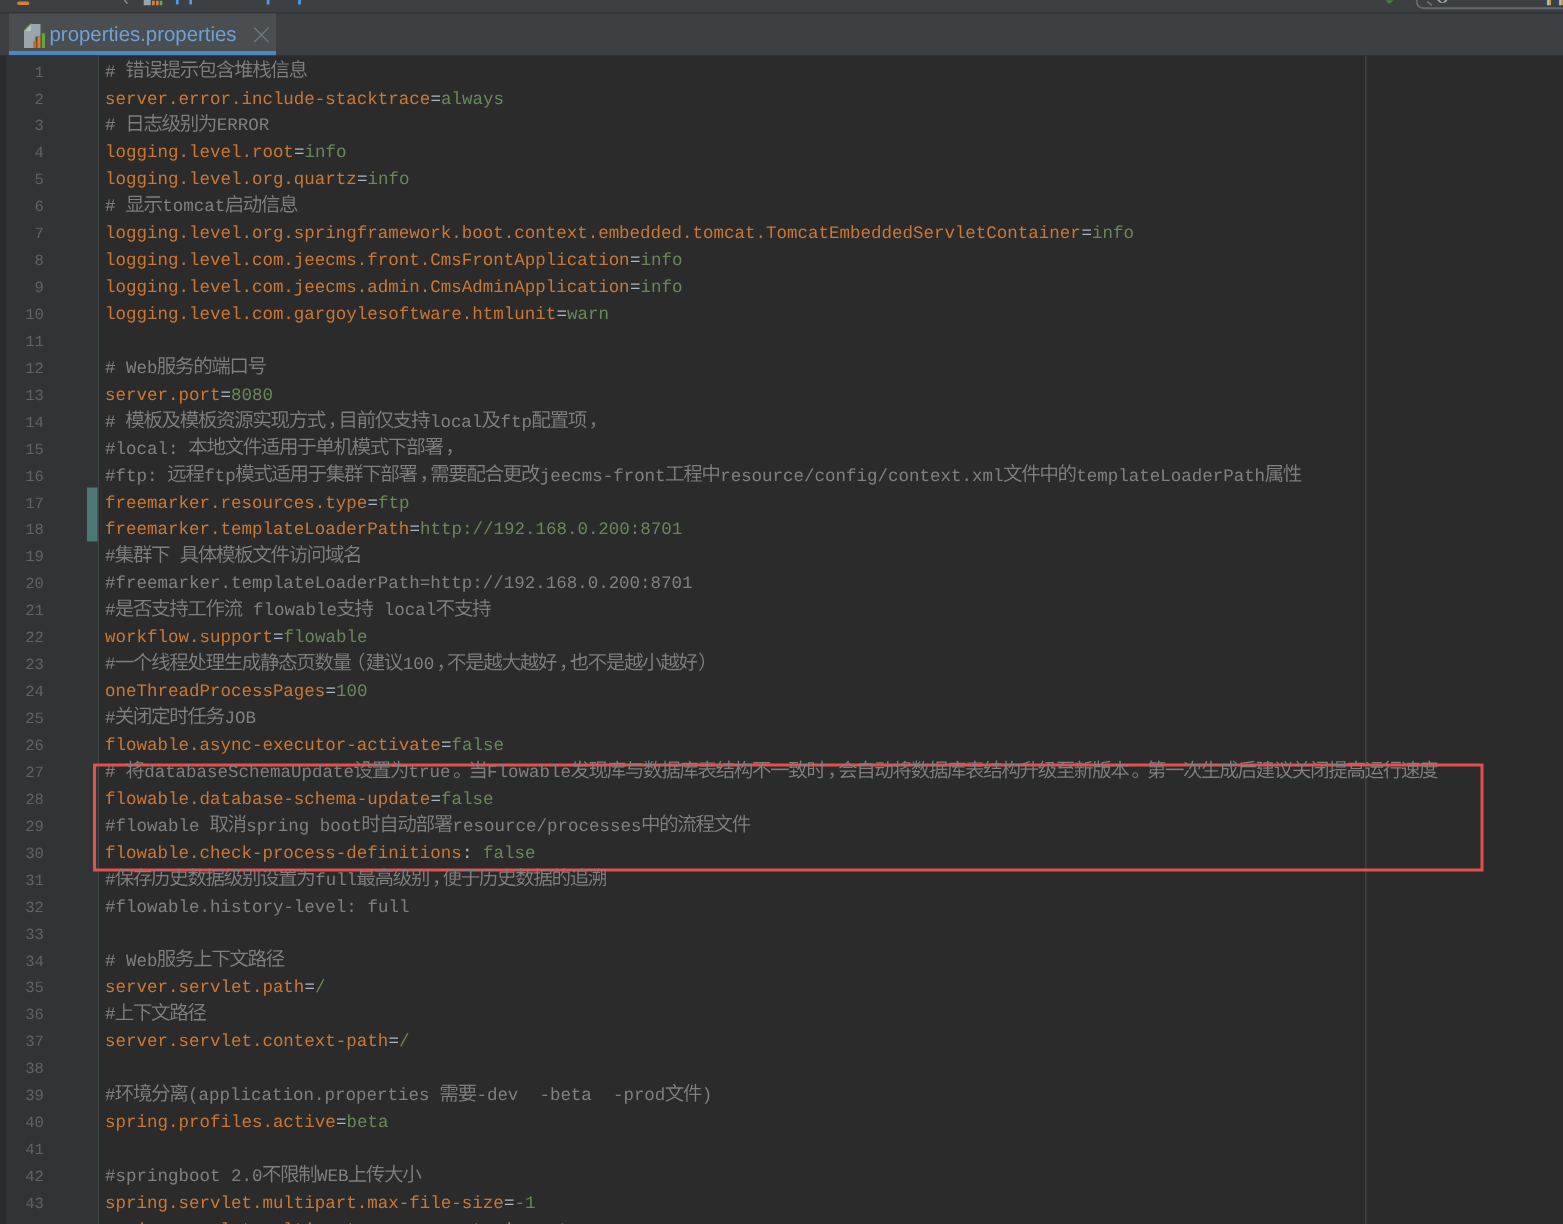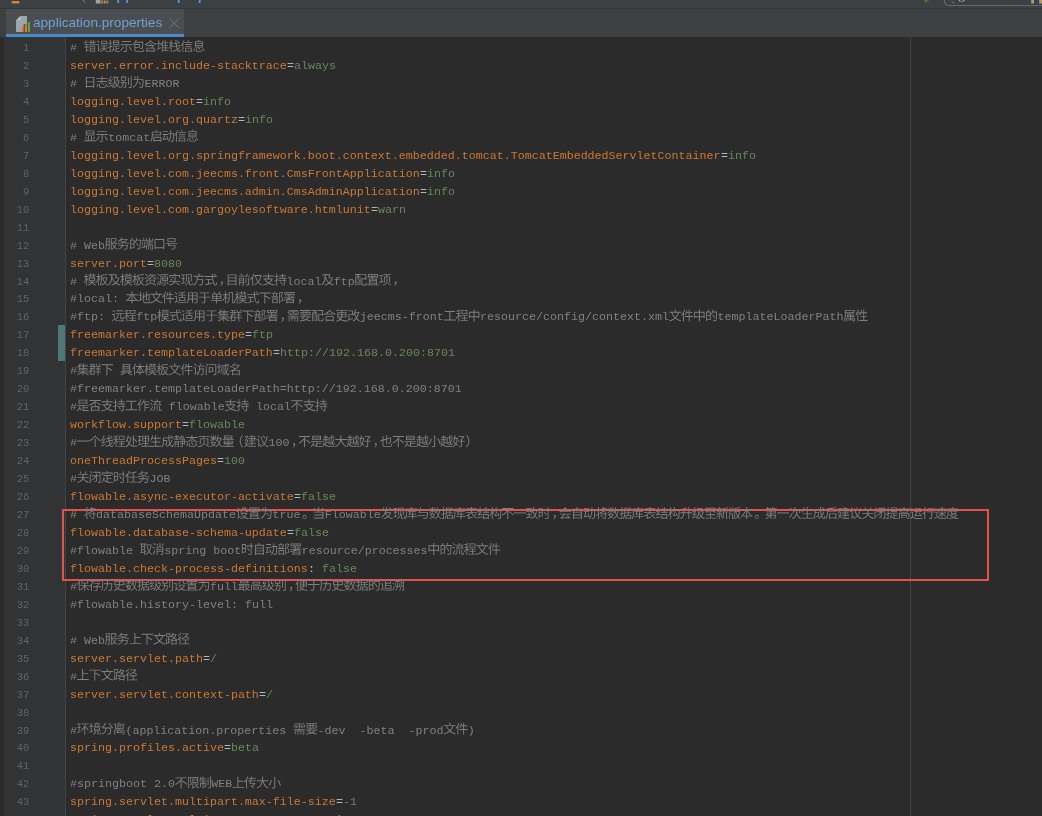--- a/index.html
+++ b/index.html
@@ -57,21 +57,21 @@
  </g>
 </svg>
 <svg class="abs" style="left:14px;top:14px" width="18" height="19" viewBox="0 0 18 19">
  <path fill="#9AA5AC" d="M6.6,2 L13,2 L13,10.3 L9.6,10.3 L9.6,18 L2,18 L2,6.6 Z"></path>
  <path fill="#B9C4C9" d="M6.6,2 L6.6,6.6 L2,6.6 Z"></path>
  <path fill="none" stroke="#7FA368" stroke-width="0.8" d="M6.8,1.8 L2.2,6.5"></path>
  <rect x="8.2" y="13.2" width="2" height="4.8" fill="#C96B1F"></rect>
  <rect x="11" y="10.5" width="2" height="7.5" fill="#DD7F1E"></rect>
  <rect x="13.9" y="8.2" width="2.1" height="9.8" fill="#61A545"></rect>
 </svg>
-<div class="abs" id="tabtitle">application.properties</div>
+<div class="abs" id="tabtitle">properties.properties</div>
 <svg class="abs" style="left:168px;top:17px" width="13" height="13" viewBox="0 0 13 13">
  <path stroke="#68767B" stroke-width="1" d="M1.5,1.5 L11,11 M11,1.5 L1.5,11"></path>
 </svg>
 <svg class="ed" width="1042" height="816" viewBox="0 0 1042 816">
     <defs>
       <path id="g0" transform="scale(0.013000,-0.013000)" d="M179 836 241 818Q223 765 197 712Q171 660 140 614Q109 568 75 532Q73 540 66 552Q60 564 53 576Q46 588 39 595Q84 640 121 703Q157 767 179 836ZM154 718H400V651H141ZM192 -65 183 -2 208 27 386 121Q388 107 392 90Q396 72 399 61Q337 26 298 4Q259 -18 238 -31Q217 -44 207 -52Q198 -59 192 -65ZM106 545H385V482H106ZM63 342H408V278H63ZM192 -65Q189 -57 183 -46Q177 -35 170 -24Q164 -13 157 -6Q170 2 188 22Q205 42 205 75V527H270V12Q270 12 258 4Q246 -4 231 -17Q215 -29 203 -42Q192 -56 192 -65ZM445 706H935V643H445ZM421 507H958V443H421ZM515 193H853V135H515ZM515 25H850V-34H515ZM479 360H889V-73H823V300H543V-76H479ZM544 839H608V466H544ZM751 839H815V466H751Z"></path>
       <path id="g1" transform="scale(0.013000,-0.013000)" d="M495 730V587H824V730ZM428 792H893V524H428ZM401 431H922V368H401ZM367 254H961V191H367ZM687 217Q720 127 791 65Q862 3 966 -23Q958 -29 949 -39Q940 -50 933 -61Q925 -72 920 -82Q811 -48 737 24Q663 97 626 202ZM625 393H692Q687 300 673 225Q659 150 626 92Q593 34 533 -8Q473 -51 377 -79Q374 -71 367 -60Q360 -49 353 -39Q345 -29 337 -23Q427 2 482 39Q538 75 567 126Q596 176 608 243Q620 310 625 393ZM104 767 151 811Q178 789 207 762Q236 735 262 709Q288 683 303 662L255 611Q239 632 214 659Q189 687 160 715Q131 743 104 767ZM45 526H224V458H45ZM191 -47 180 18 202 48 370 159Q373 146 379 129Q385 112 390 101Q329 59 292 33Q255 7 235 -9Q215 -24 206 -32Q196 -40 191 -47ZM191 -47Q188 -38 182 -26Q175 -14 167 -2Q160 10 154 17Q165 25 177 42Q189 59 189 90V526H257V24Q257 24 247 17Q238 10 224 -1Q210 -13 201 -25Q191 -37 191 -47Z"></path>
       <path id="g2" transform="scale(0.013000,-0.013000)" d="M474 619V535H815V619ZM474 752V669H815V752ZM410 806H882V481H410ZM364 406H938V346H364ZM611 377H677V-32L611 -5ZM472 192Q499 109 543 67Q586 26 646 13Q705 -1 775 -1Q785 -1 810 -1Q836 -1 868 -1Q901 -1 929 -1Q957 -1 969 0Q965 -8 961 -19Q956 -30 953 -42Q950 -54 948 -63H907H773Q709 -63 656 -54Q603 -45 560 -20Q517 5 484 52Q452 100 429 176ZM656 226H888V167H656ZM430 297 495 290Q480 166 440 74Q400 -18 332 -79Q327 -73 317 -65Q307 -57 297 -49Q286 -41 279 -37Q346 17 382 101Q418 186 430 297ZM29 305Q87 321 169 346Q250 372 334 399L344 334Q267 308 189 283Q111 257 48 236ZM41 636H344V570H41ZM166 838H232V10Q232 -20 224 -35Q217 -51 199 -60Q182 -68 152 -71Q122 -73 74 -73Q73 -60 67 -41Q61 -22 54 -8Q87 -9 114 -9Q140 -9 149 -8Q159 -8 163 -4Q166 -1 166 10Z"></path>
       <path id="g3" transform="scale(0.013000,-0.013000)" d="M463 484H539V14Q539 -21 529 -39Q519 -57 493 -66Q467 -74 423 -76Q378 -78 312 -78Q309 -62 302 -41Q294 -20 286 -4Q321 -5 352 -6Q384 -7 407 -6Q430 -6 439 -6Q453 -5 458 -1Q463 3 463 15ZM238 351 310 332Q286 270 252 211Q218 152 179 101Q141 50 100 12Q94 18 82 26Q70 34 58 42Q45 50 36 54Q98 108 152 187Q205 266 238 351ZM685 322 749 349Q787 302 823 247Q859 192 888 139Q917 85 932 42L862 12Q849 53 821 107Q793 161 757 218Q722 274 685 322ZM150 763H852V694H150ZM60 521H940V451H60Z"></path>
       <path id="g4" transform="scale(0.013000,-0.013000)" d="M304 844 375 823Q342 748 297 678Q252 609 201 549Q149 489 95 445Q88 452 78 461Q67 471 56 481Q44 490 36 496Q91 537 141 592Q192 647 233 712Q275 776 304 844ZM270 704H829V637H237ZM801 704H872Q872 704 872 697Q872 691 872 683Q872 675 872 670Q867 544 863 456Q858 369 853 313Q848 258 840 226Q833 195 822 182Q810 165 795 158Q779 151 759 149Q739 147 708 147Q677 147 642 149Q641 165 636 184Q631 203 623 216Q657 213 685 213Q713 212 726 212Q738 212 746 214Q753 217 760 225Q768 235 774 263Q780 292 785 345Q790 398 794 483Q798 568 801 689ZM196 529H265V78Q265 50 274 35Q284 20 311 15Q338 9 392 9Q405 9 434 9Q463 9 501 9Q539 9 581 9Q623 9 663 9Q702 9 733 9Q765 9 782 9Q824 9 846 19Q868 29 878 57Q887 85 891 137Q905 128 925 121Q945 114 960 111Q953 46 937 9Q921 -28 885 -43Q849 -57 782 -57Q773 -57 743 -57Q714 -57 673 -57Q633 -57 588 -57Q543 -57 503 -57Q463 -57 434 -57Q405 -57 397 -57Q320 -57 276 -46Q232 -35 214 -6Q196 23 196 78ZM220 529H604V235H220V298H535V466H220Z"></path>

